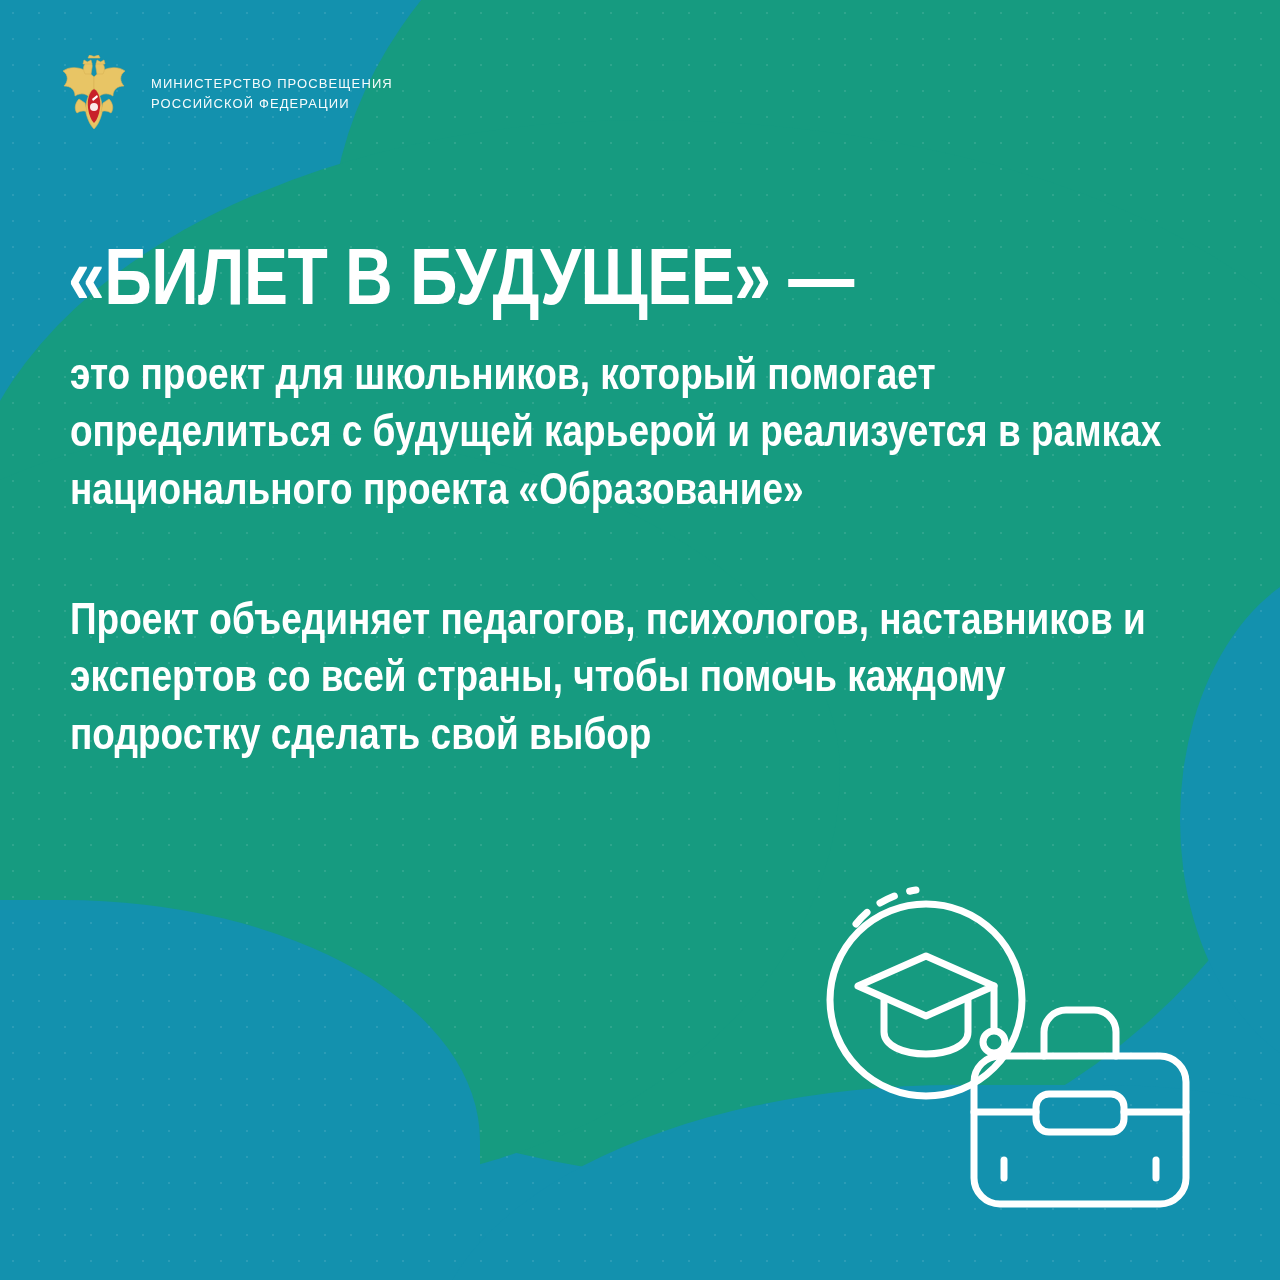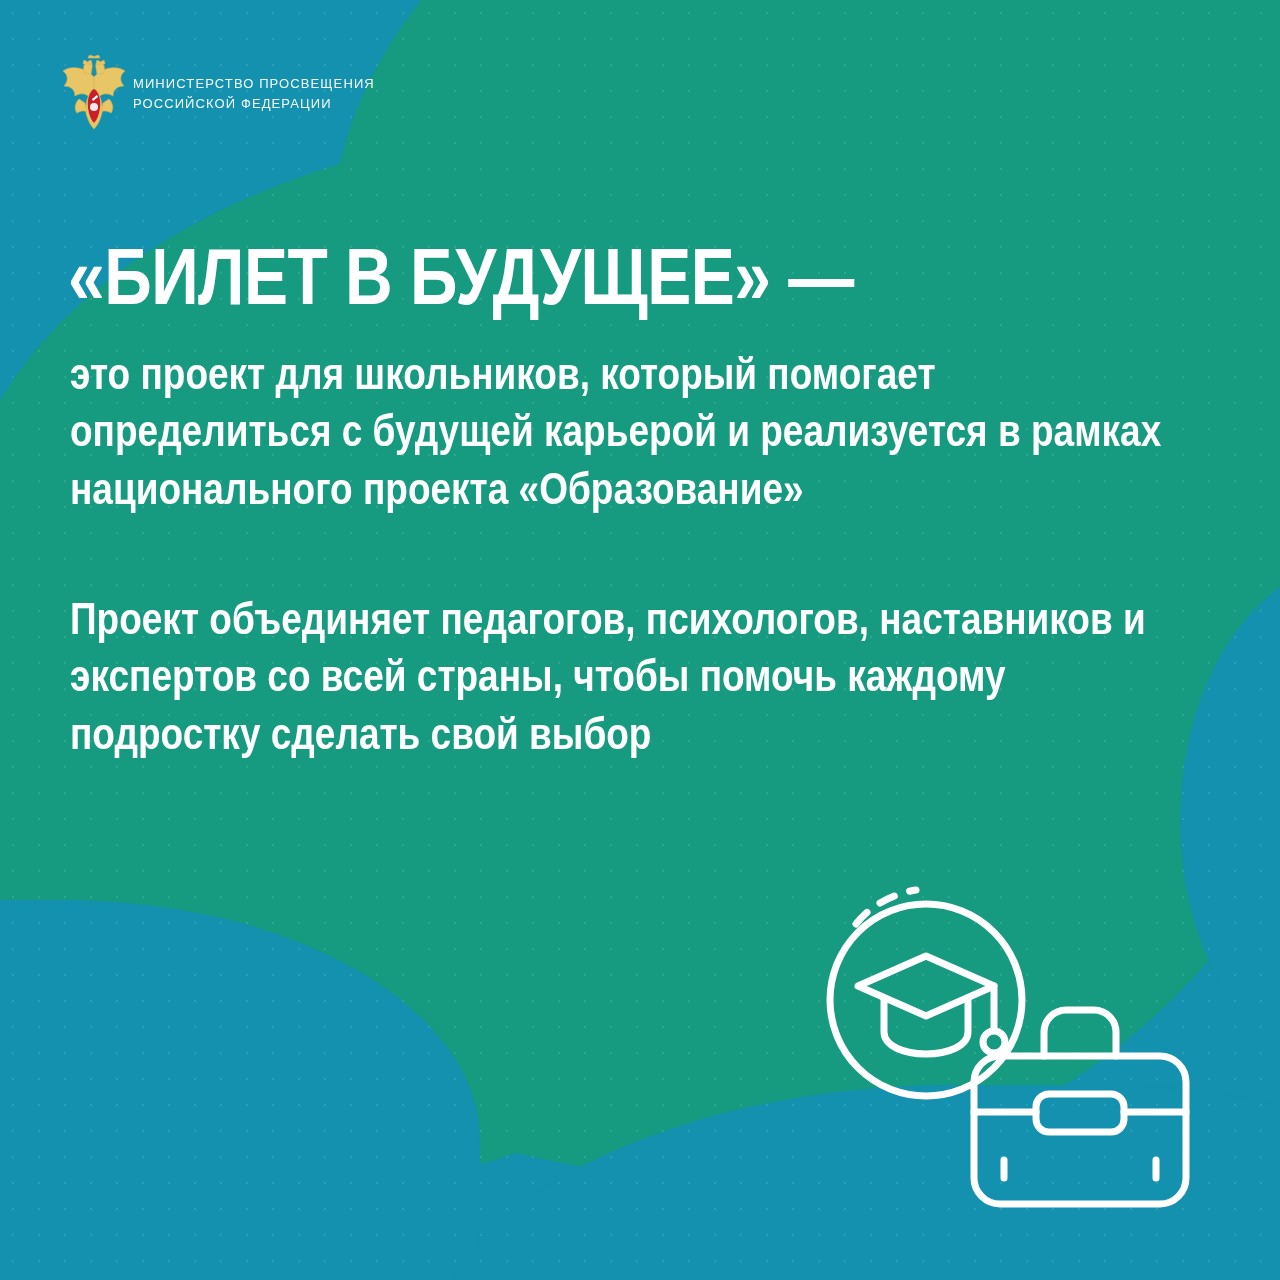--- a/index.html
+++ b/index.html
@@ -101,21 +101,21 @@
     z-index: 5;
   }
 
   
   .header {
     position: absolute;
     left: 55px;
     top: 55px;
     display: flex;
     align-items: center;
-    gap: 0;
+    gap: 18px;
   }
   .emblem {
     width: 78px;
     height: 78px;
     position: relative;
     flex: 0 0 auto;
   }
   .emblem svg { display: block; }
 
   .ministry {

